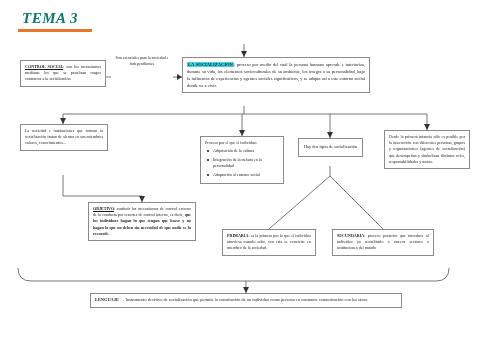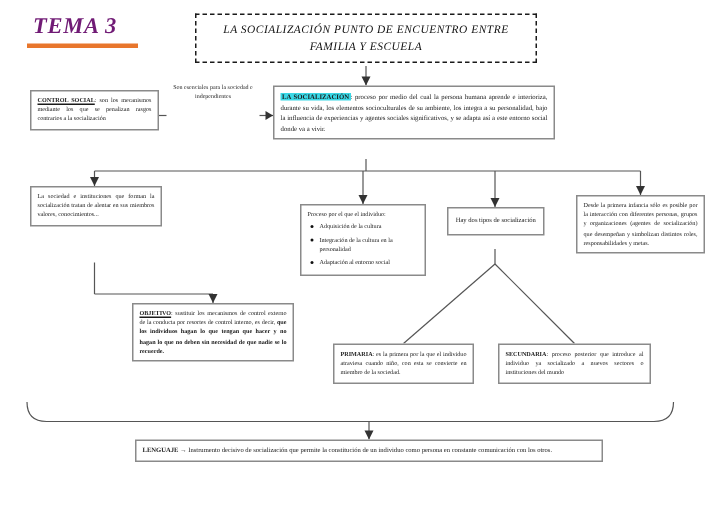--- a/index.html
+++ b/index.html
@@ -33,21 +33,21 @@
   
   .topic {
     position: absolute;
     left: 22px;
     top: 10px;
     font-family: "Liberation Serif", "DejaVu Serif", serif;
     font-style: italic;
     font-weight: bold;
     font-size: 15px;
     letter-spacing: 0.5px;
-    color: #701a75;
+    color: #0f766e;
     padding-bottom: 2px;
   }
   .topic-rule {
     position: absolute;
     left: 18px;
     top: 29px;
     width: 74px;
     height: 2.5px;
     background: #E8762C;
   }
@@ -174,21 +174,20 @@
       <polygon points="330,138 327,132 333,132"></polygon>
       <polygon points="427,130 424,124 430,124"></polygon>
       <polygon points="142,202 139,196 145,196"></polygon>
       <polygon points="246,293 243,287 249,287"></polygon>
     </g>
   </svg>
 
   <div class="topic">TEMA 3</div>
   <div class="topic-rule"></div>
 
-  <div class="title-box">LA SOCIALIZACIÓN PUNTO DE ENCUENTRO ENTRE FAMILIA Y ESCUELA</div>
 
   <div class="box" id="node-control-social">
     <span class="u"><b>CONTROL SOCIAL</b></span><span>: son los mecanismos mediante los que se penalizan rasgos contrarios a la socialización</span>
   </div>
 
   <div class="box plain center" id="node-esenciales">
     <span>Son esenciales para la sociedad e independientes</span>
   </div>
 
   <div class="box" id="node-definicion">

